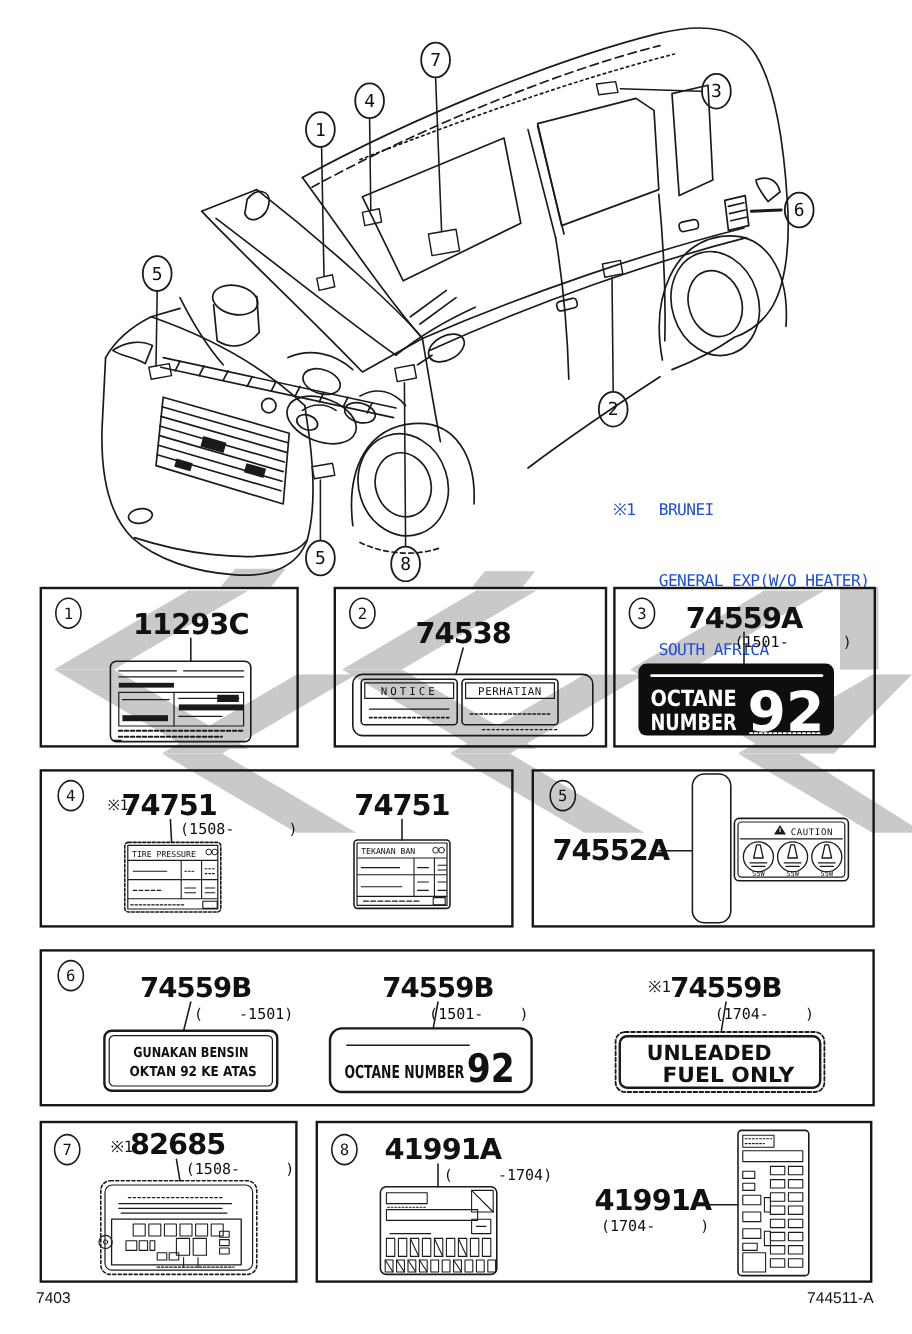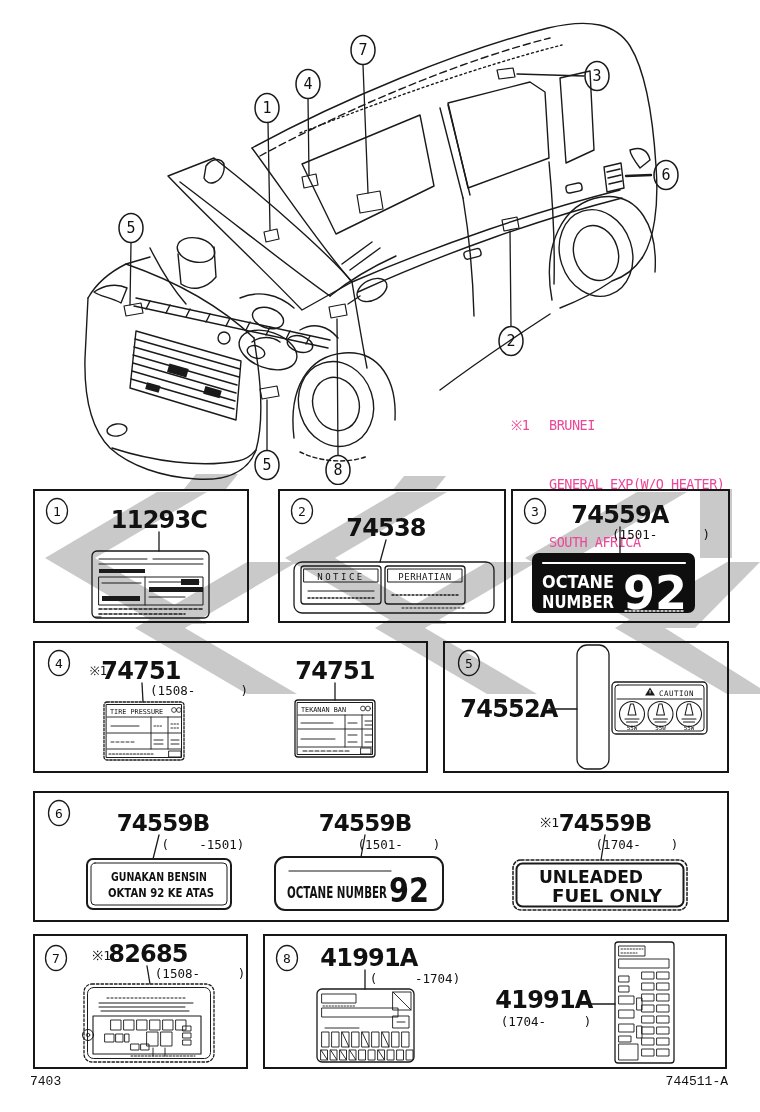--- a/index.html
+++ b/index.html
@@ -8,24 +8,24 @@
   #page svg{display:block;}
   .layer{position:absolute;left:0;top:0;}
   .panel{position:absolute;border:2px solid #161616;box-sizing:border-box;background:transparent;z-index:2;}
   .pn{font-family:"DejaVu Sans",sans-serif;font-weight:700;letter-spacing:-0.8px;fill:#111;}
   .rng{font-family:"DejaVu Sans Mono",monospace;fill:#111;}
   .cnum{font-family:"DejaVu Sans Mono",monospace;fill:#111;}
   .lbl{font-family:"DejaVu Sans",sans-serif;font-weight:700;fill:#111;}
   .lblw{font-family:"DejaVu Sans",sans-serif;font-weight:700;fill:#fff;}
   .hdr{font-family:"DejaVu Sans Mono",monospace;fill:#111;}
   .note{position:absolute;font-family:"DejaVu Sans Mono",monospace;font-size:13.5px;line-height:19.5px;
-        color:#ec4899;letter-spacing:-0.5px;z-index:2;white-space:pre;}
+        color:#1d4ed8;letter-spacing:-0.5px;z-index:2;white-space:pre;}
   .note .mk{display:inline-block;width:38px;}
   .note .indent{padding-left:38px;}
-  .footer{position:absolute;font-family:Liberation Mono, monospace;font-size:13px;color:#111;z-index:2;}
+  .footer{position:absolute;font-family:Liberation Sans, sans-serif;font-size:13px;color:#111;z-index:2;}
   .ink{stroke:#1a1a1a;fill:none;stroke-linecap:round;stroke-linejoin:round;}
 </style>
 </head>
 <body>
 
 <div id="page">
 
   <svg class="layer" width="760" height="1112" viewBox="0 0 760 1112" style="z-index:1">
     <g fill="#c9c9c9" stroke="none">
       <polygon points="196,474 238,474 226,489 184,489"></polygon>

